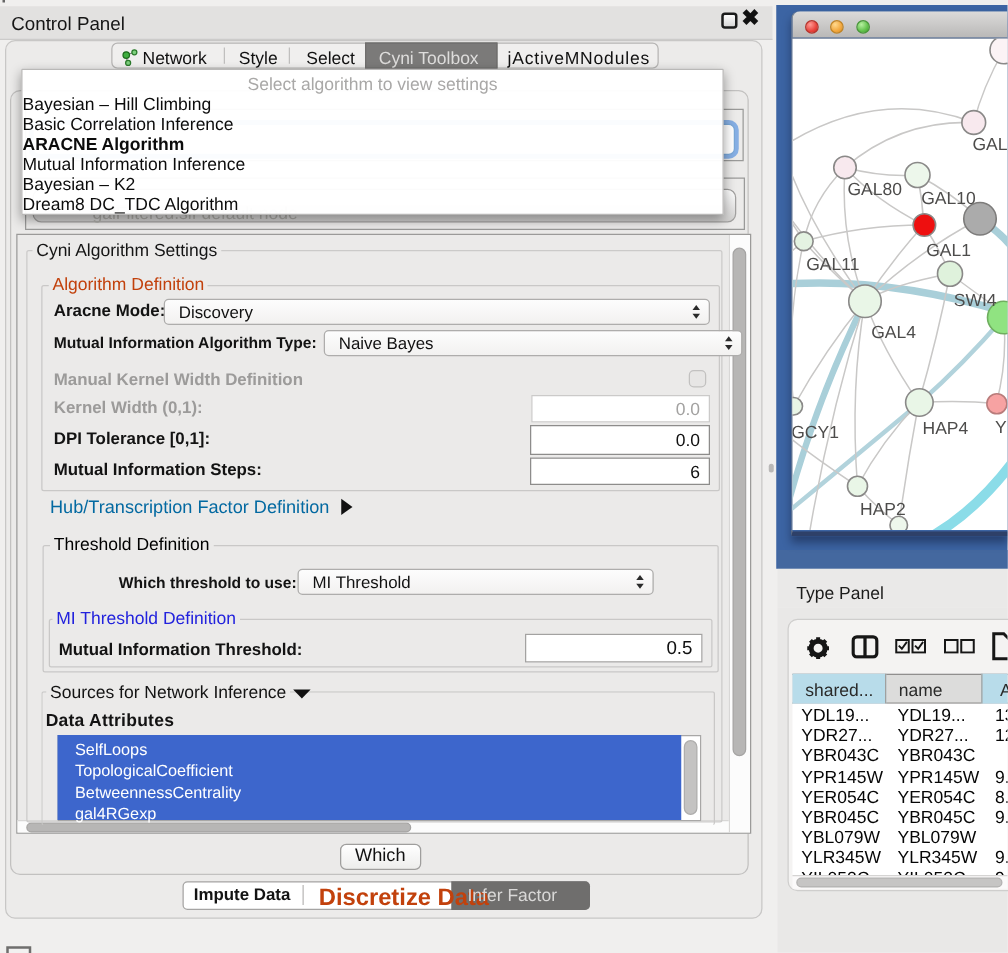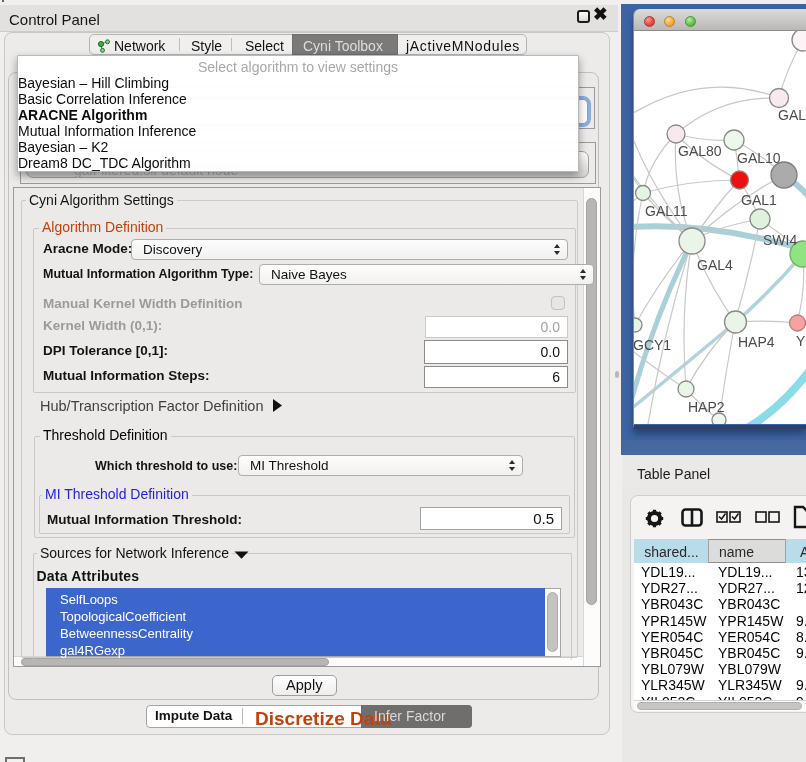--- a/index.html
+++ b/index.html
@@ -75,21 +75,21 @@
     </span></div>
 <div class="abs b" style="left:43px;top:296px;font-size:13.5px;color:#9c9b9a">Manual Kernel Width Definition</div>
 <div class="abs" style="left:551px;top:295.5px;width:14px;height:14px;background:#e7e6e5;border:1px solid #c2c1c0;border-radius:4px"></div>
 <div class="abs b" style="left:43px;top:318px;font-size:13.5px;color:#9c9b9a">Kernel Width (0,1):</div>
 <div class="inp" style="left:424.5px;top:316px;width:143.5px;height:21.5px;border:1px solid #cbcac9;color:#a3a2a1;line-height:20px">0.0</div>
 <div class="abs b" style="left:43px;top:343px;font-size:13.5px;color:#131313">DPI Tolerance [0,1]:</div>
 <div class="inp" style="left:424px;top:339.5px;width:144px;height:24px;border:1.5px solid #8d8c8b;line-height:22px">0.0</div>
 <div class="abs b" style="left:43px;top:368px;font-size:13.5px;color:#131313">Mutual Information Steps:</div>
 <div class="inp" style="left:424px;top:365.5px;width:144px;height:22.5px;border:1.5px solid #8d8c8b;line-height:20px">6</div>
 
-<div class="abs" style="left:40px;top:398px;font-size:14.5px;color:#404040">Hub/Transcription Factor Definition</div>
+<div class="abs" style="left:40px;top:398px;font-size:14.5px;color:#0369a1">Hub/Transcription Factor Definition</div>
 <svg class="abs" style="left:271px;top:398px" width="12" height="15" viewBox="0 0 12 15">
     <path d="M2 1 L11 7.5 L2 14 Z" fill="#111"></path>
   </svg>
 
 <div class="grp" style="left:34px;top:436px;width:541px;height:102px;border-color:#c9c8c7"></div>
 <div class="gtitle" style="left:40px;top:429px;font-size:14px;color:#000000">Threshold Definition</div>
 <div class="abs b" style="left:95px;top:458.5px;font-size:12.5px;color:#131313">Which threshold to use:</div>
 <div class="combo" style="left:238px;top:454.5px;width:285px;height:21px">MI Threshold<span class="arr">
       <i class="up"></i>
       <i class="dn"></i>
@@ -104,21 +104,21 @@
 <div class="gtitle" style="left:37px;top:546.5px;font-size:14px;color:#131313">Sources for Network Inference</div>
 <svg class="abs" style="left:234px;top:550px" width="15" height="10" viewBox="0 0 15 10">
     <path d="M0.5 1.5 L14.5 1.5 L7.5 8.8 Z" fill="#111"></path>
   </svg>
 <div class="abs b" style="left:36.5px;top:567.5px;font-size:14px;letter-spacing:0.2px;color:#131313">Data Attributes</div>
 <div class="abs" style="left:45.5px;top:587.5px;width:515px;height:69px;background:#fff;border:1px solid #a8a7a6"></div>
 <div class="abs" style="left:46px;top:588px;width:499px;height:68px;background:#3d66cc"></div>
 <div class="abs" style="left:60px;top:590.5px;font-size:13px;color:#fff;line-height:17px">SelfLoops<br>TopologicalCoefficient<br>BetweennessCentrality<br>gal4RGexp</div>
 <div class="abs" style="left:546.5px;top:592px;width:11px;height:60px;background:#c4c3c2;border:1px solid #aeadac;border-radius:6px"></div>
 
-<div class="abs" style="left:271.5px;top:674.5px;width:65.5px;height:21px;background:linear-gradient(#ffffff,#ededec);border:1px solid #9f9e9d;border-radius:5px;text-align:center;font-size:14.5px;line-height:19px;color:#111">Apply</div>
+<div class="abs" style="left:271.5px;top:674.5px;width:65.5px;height:21px;background:linear-gradient(#ffffff,#ededec);border:1px solid #9f9e9d;border-radius:5px;text-align:center;font-size:14.5px;line-height:19px;color:#111">Which</div>
 
 <div class="abs" style="left:146px;top:704.5px;width:325.5px;height:23.5px;background:#fff;border:1px solid #a5a4a3;border-radius:4px"></div>
 <div class="abs" style="left:361px;top:704.5px;width:110.5px;height:23.5px;background:#6f6e6d;border-radius:0 4px 4px 0"></div>
 <div class="abs" style="left:241.5px;top:708px;width:1px;height:16px;background:#b9b8b7"></div>
 <div class="abs b" style="left:155px;top:708px;font-size:13.5px;color:#131313">Impute Data</div>
 <div class="abs b" style="left:255px;top:708px;font-size:19px;color:#c2410c">Discretize Data</div>
 <div class="abs" style="left:374px;top:707.5px;font-size:14px;color:#d9d8d7">Infer Factor</div>
 
 <div class="abs" style="left:5px;top:757px;width:20px;height:16px;background:#f2f1f0;border:2px solid #6f6e6d"></div>
 
@@ -204,21 +204,21 @@
  <text x="763" y="245">SWI4</text>
  <text x="697" y="270">GAL4</text>
  <text x="633" y="350">GCY1</text>
  <text x="738" y="347">HAP4</text>
  <text x="796" y="346">YD</text>
  <text x="688" y="412">HAP2</text>
 </g>
 </svg>
 
 <div class="abs" style="left:622px;top:455px;width:184px;height:31px;background:#eae9e8"></div>
-<div class="abs" style="left:637px;top:465.5px;font-size:14px;color:#1c1c1b">Table Panel</div>
+<div class="abs" style="left:637px;top:465.5px;font-size:14px;color:#1c1c1b">Type Panel</div>
 <div class="abs" style="left:622px;top:486px;width:184px;height:276px;background:#e9e8e7"></div>
 <div class="abs" style="left:630px;top:495px;width:190px;height:218px;background:#f4f3f2;border:1px solid #cfcecd;border-radius:8px"></div>
 
 <svg class="abs" style="left:645px;top:509px" width="19" height="19" viewBox="0 0 19 19">
  <circle cx="9.5" cy="9.5" r="5.6" fill="none" stroke="#161616" stroke-width="4"></circle>
  <g stroke="#161616" stroke-width="3.2">
       <path d="M9.5 0.8 V4 M9.5 15 V18.2 M0.8 9.5 H4 M15 9.5 H18.2 M3.35 3.35 L5.6 5.6 M13.4 13.4 L15.65 15.65 M15.65 3.35 L13.4 5.6 M5.6 13.4 L3.35 15.65"></path>
     </g>
 </svg>
 <svg class="abs" style="left:681px;top:508px" width="22" height="19" viewBox="0 0 22 19">

